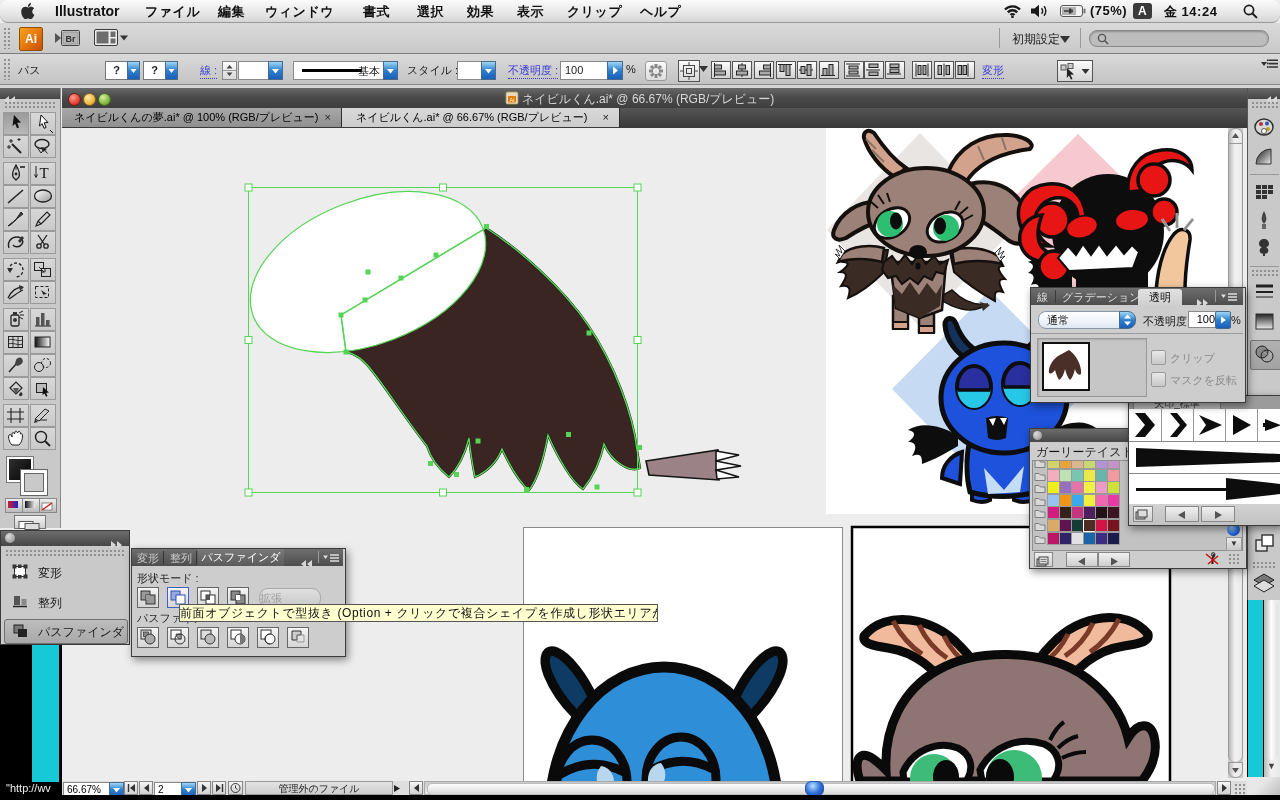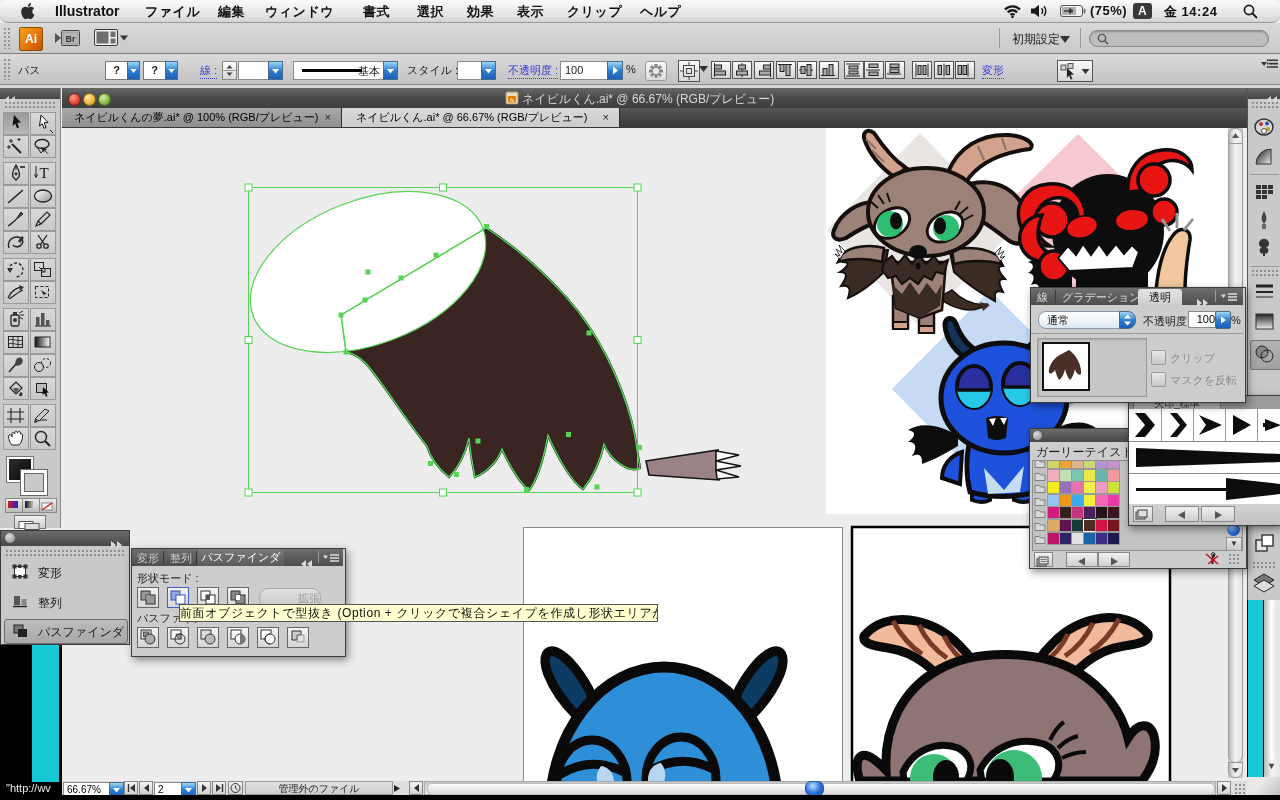--- a/index.html
+++ b/index.html
@@ -1043,21 +1043,21 @@
     <span class="pfbtn" style="left:65px;top:38px;"><svg width="20" height="19" viewBox="0 0 20 19">
           <rect x="3" y="3" width="9" height="9" fill="#fff" stroke="#333"></rect>
           <rect x="8" y="7" width="9" height="9" fill="#fff" stroke="#333"></rect>
           <rect x="8" y="7" width="4" height="5" fill="#555"></rect>
         </svg></span>
     <span class="pfbtn" style="left:95px;top:38px;"><svg width="20" height="19" viewBox="0 0 20 19">
           <rect x="3" y="3" width="9" height="9" fill="#888" stroke="#333"></rect>
           <rect x="8" y="7" width="9" height="9" fill="#888" stroke="#333"></rect>
           <rect x="8" y="7" width="4" height="5" fill="#fff"></rect>
         </svg></span>
-    <span class="abs" style="left:127px;top:39px;width:60px;height:18px;background:linear-gradient(#e0e0e0,#c8c8c8);border:1px solid #aaa;border-radius:9px;color:#9a9a9a;font-size:11px;text-align:right;line-height:18px;">拡張</span>
+    <span class="abs" style="left:127px;top:39px;width:60px;height:18px;background:linear-gradient(#e0e0e0,#c8c8c8);border:1px solid #aaa;border-radius:9px;color:#9a9a9a;font-size:11px;text-align:left;line-height:18px;">拡張</span>
     <span class="abs" style="left:5px;top:62px;font-size:11px;color:#222;">パスファイン</span>
     <span class="pfbtn" style="left:5px;top:78px;"><svg width="20" height="19" viewBox="0 0 20 19">
           <rect x="3" y="2" width="10" height="9" fill="#ddd" stroke="#333"></rect>
           <rect x="5.5" y="4" width="5" height="4.5" fill="#888" stroke="#333" stroke-width=".7"></rect>
           <circle cx="12" cy="11" r="5" fill="#aaa" stroke="#333"></circle>
         </svg></span>
     <span class="pfbtn" style="left:35px;top:78px;"><svg width="20" height="19" viewBox="0 0 20 19">
           <rect x="3" y="2" width="10" height="9" fill="#fff" stroke="#333"></rect>
           <path d="M8 6 h5 v5 a5 5 0 0 1 -5 -5" fill="#999" stroke="#333" stroke-width=".7"></path>
           <circle cx="12" cy="11" r="5" fill="none" stroke="#333"></circle>

